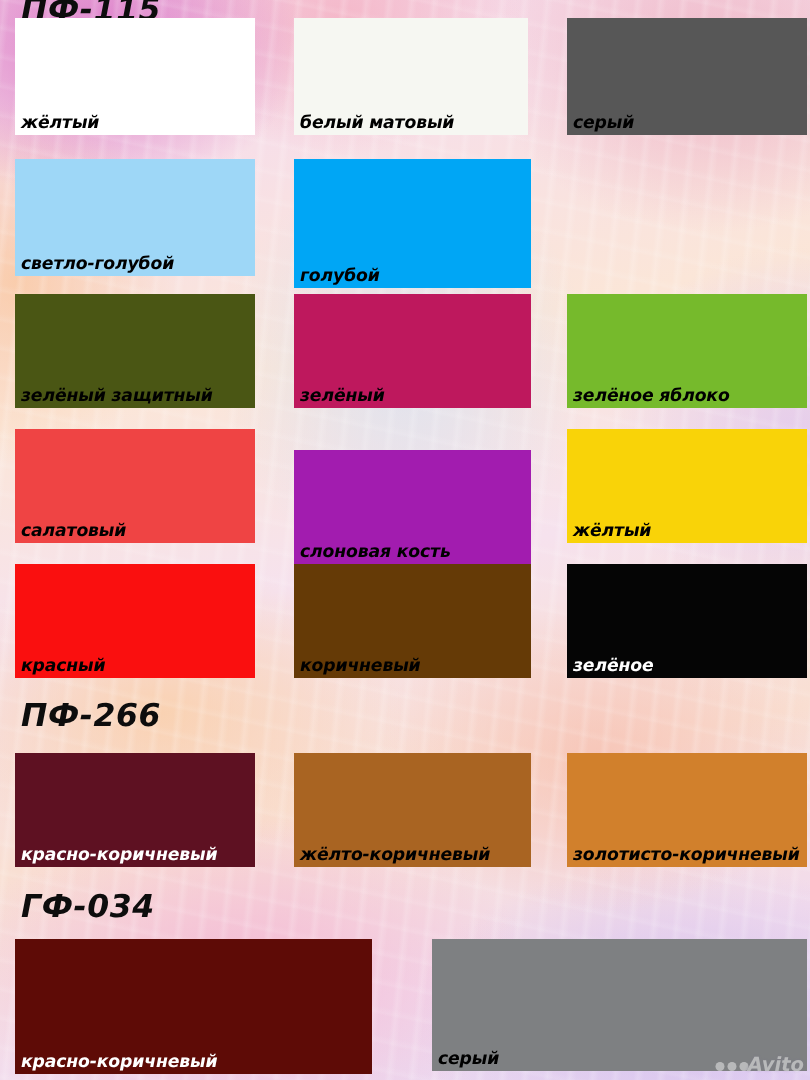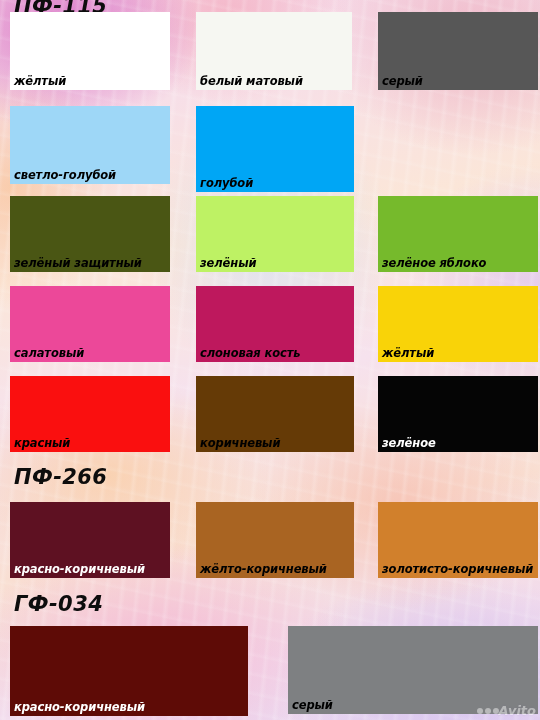--- a/index.html
+++ b/index.html
@@ -135,30 +135,30 @@
     </div>
     <div class="swatch" style="left: 10px; top: 106px; width: 160px; height: 78px; background: rgb(158, 215, 247);">
       <span class="label dark">светло-голубой</span>
     </div>
     <div class="swatch" style="left: 196px; top: 106px; width: 158px; height: 86px; background: rgb(0, 166, 245);">
       <span class="label dark">голубой</span>
     </div>
     <div class="swatch" style="left: 10px; top: 196px; width: 160px; height: 76px; background: rgb(74, 86, 20);">
       <span class="label dark">зелёный защитный</span>
     </div>
-    <div class="swatch" style="left: 196px; top: 196px; width: 158px; height: 76px; background: #bef264;">
+    <div class="swatch" style="left: 196px; top: 196px; width: 158px; height: 76px; background: #be185d;">
       <span class="label dark">зелёный</span>
     </div>
     <div class="swatch" style="left: 378px; top: 196px; width: 160px; height: 76px; background: rgb(118, 186, 44);">
       <span class="label dark">зелёное яблоко</span>
     </div>
-    <div class="swatch" style="left: 10px; top: 286px; width: 160px; height: 76px; background: #ec4899;">
+    <div class="swatch" style="left: 10px; top: 286px; width: 160px; height: 76px; background: #ef4444;">
       <span class="label dark">салатовый</span>
     </div>
-    <div class="swatch" style="left: 196px; top: 286px; width: 158px; height: 76px; background: #be185d;">
+    <div class="swatch" style="left: 196px; top: 300px; width: 158px; height: 76px; background: #a21caf;">
       <span class="label dark">слоновая кость</span>
     </div>
     <div class="swatch" style="left: 378px; top: 286px; width: 160px; height: 76px; background: rgb(249, 211, 8);">
       <span class="label dark">жёлтый</span>
     </div>
     <div class="swatch" style="left: 10px; top: 376px; width: 160px; height: 76px; background: rgb(250, 15, 15);">
       <span class="label dark">красный</span>
     </div>
     <div class="swatch" style="left: 196px; top: 376px; width: 158px; height: 76px; background: rgb(101, 58, 6);">
       <span class="label dark">коричневый</span>

